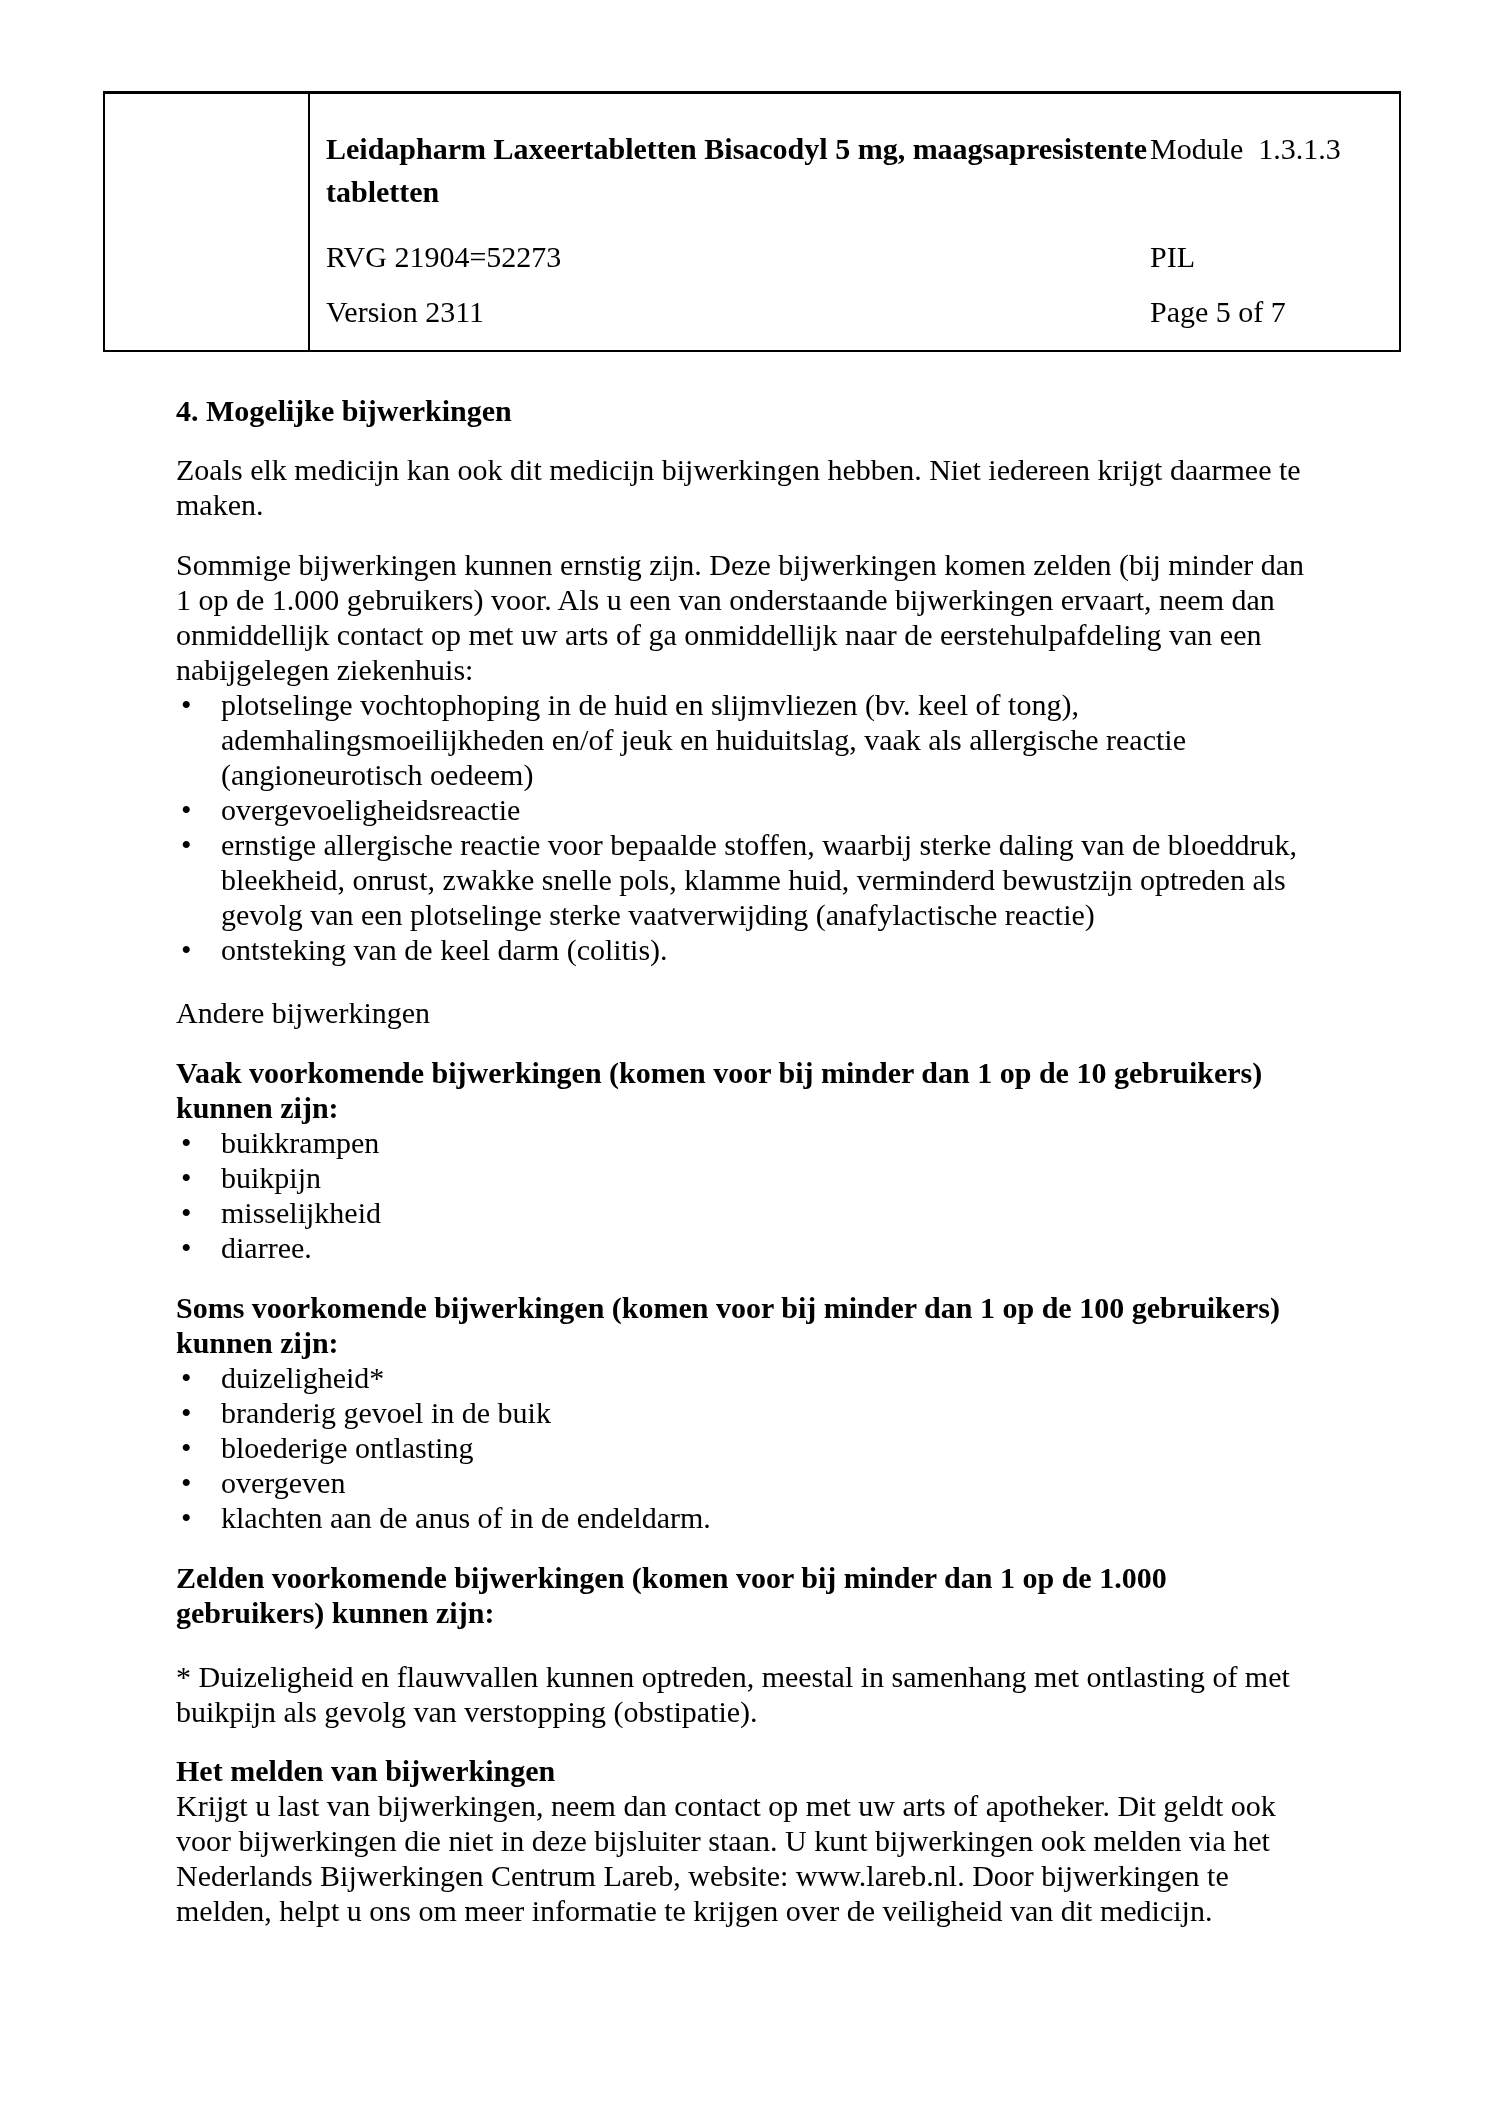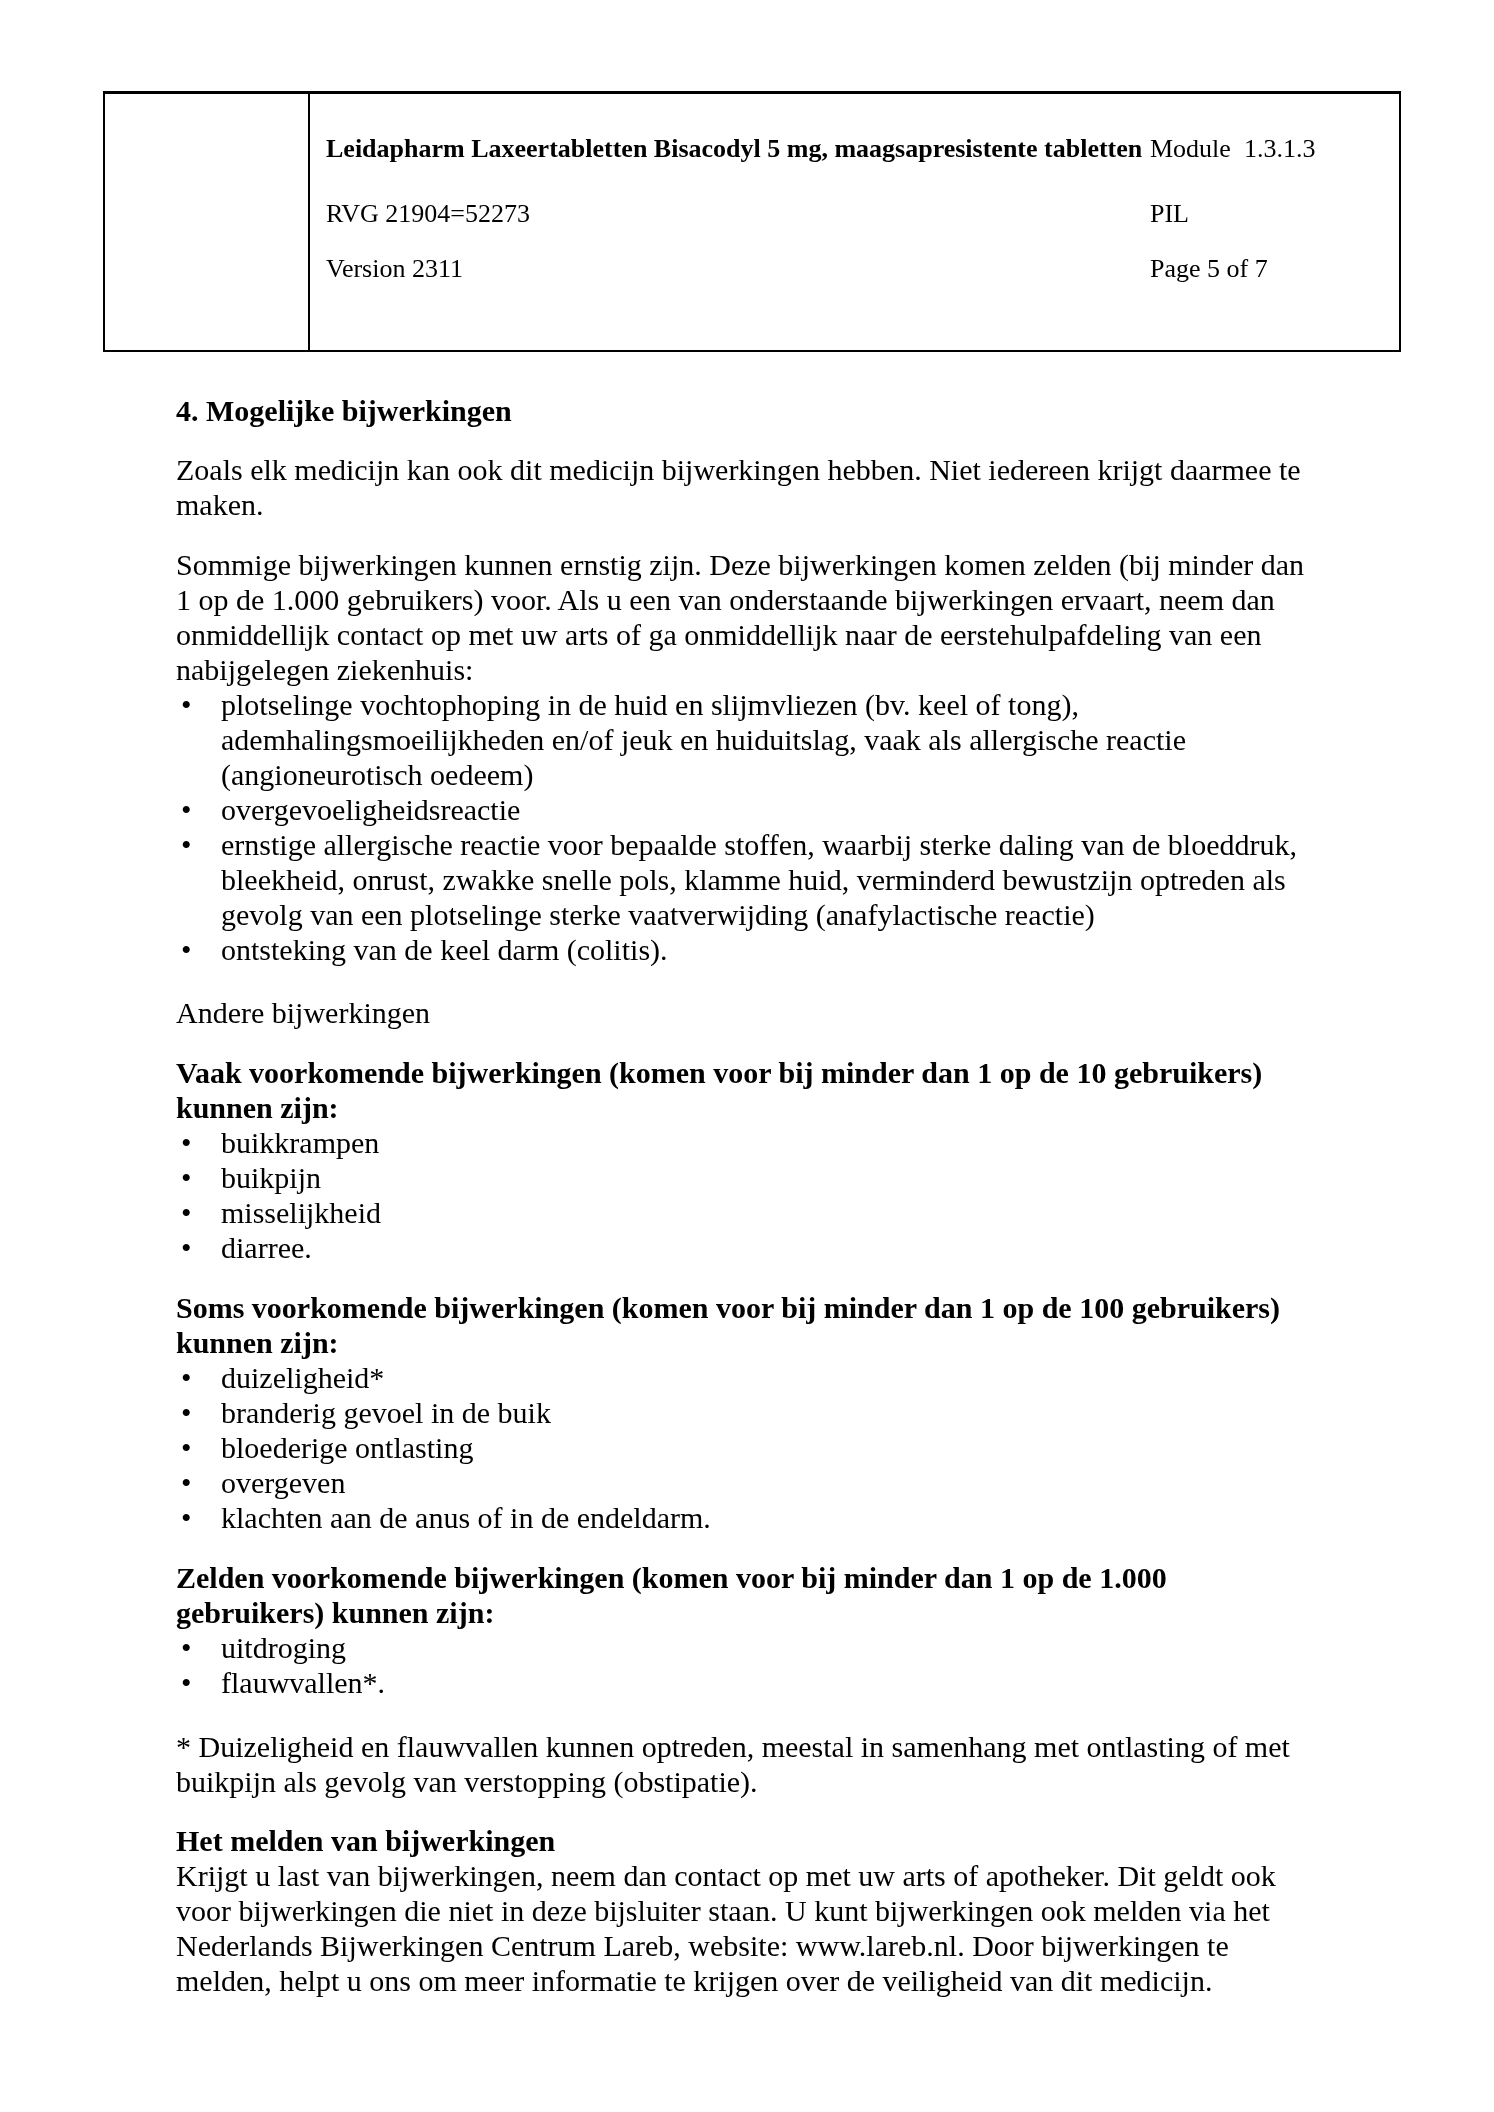--- a/index.html
+++ b/index.html
@@ -31,21 +31,21 @@
   }
   .header-spacer {
     width: 205px;
     box-sizing: border-box;
     border-right: 2px solid #000;
   }
   .header-main {
     flex: 1;
     box-sizing: border-box;
     padding: 33px 10px 0 16px;
-    font-size: 26px;
+    font-size: 30px;
     line-height: 43px;
   }
   .header-row {
     display: flex;
   }
   .header-row .hcol-left {
     width: 824px;
     flex: 0 0 auto;
   }
   .header-row .hcol-right {
@@ -160,24 +160,20 @@
     <h2 class="freq-heading">Soms voorkomende bijwerkingen (komen voor bij minder dan 1 op de 100 gebruikers) kunnen zijn:</h2>
     <ul class="bullet-list">
       <li>duizeligheid*</li>
       <li>branderig gevoel in de buik</li>
       <li>bloederige ontlasting</li>
       <li>overgeven</li>
       <li>klachten aan de anus of in de endeldarm.</li>
     </ul>
 
     <h2 class="freq-heading">Zelden voorkomende bijwerkingen (komen voor bij minder dan 1 op de 1.000 gebruikers) kunnen zijn:</h2>
-    <ul class="bullet-list">
-      <li>uitdroging</li>
-      <li>flauwvallen*.</li>
-    </ul>
 
     <p class="footnote">* Duizeligheid en flauwvallen kunnen optreden, meestal in samenhang met ontlasting of met buikpijn als gevolg van verstopping (obstipatie).</p>
 
     <h2 class="reporting-heading">Het melden van bijwerkingen</h2>
     <p class="reporting-body">Krijgt u last van bijwerkingen, neem dan contact op met uw arts of apotheker. Dit geldt ook voor bijwerkingen die niet in deze bijsluiter staan. U kunt bijwerkingen ook melden via het Nederlands Bijwerkingen Centrum Lareb, website: www.lareb.nl. Door bijwerkingen te melden, helpt u ons om meer informatie te krijgen over de veiligheid van dit medicijn.</p>
 
   </div>
 </div>
 
 </body></html>

